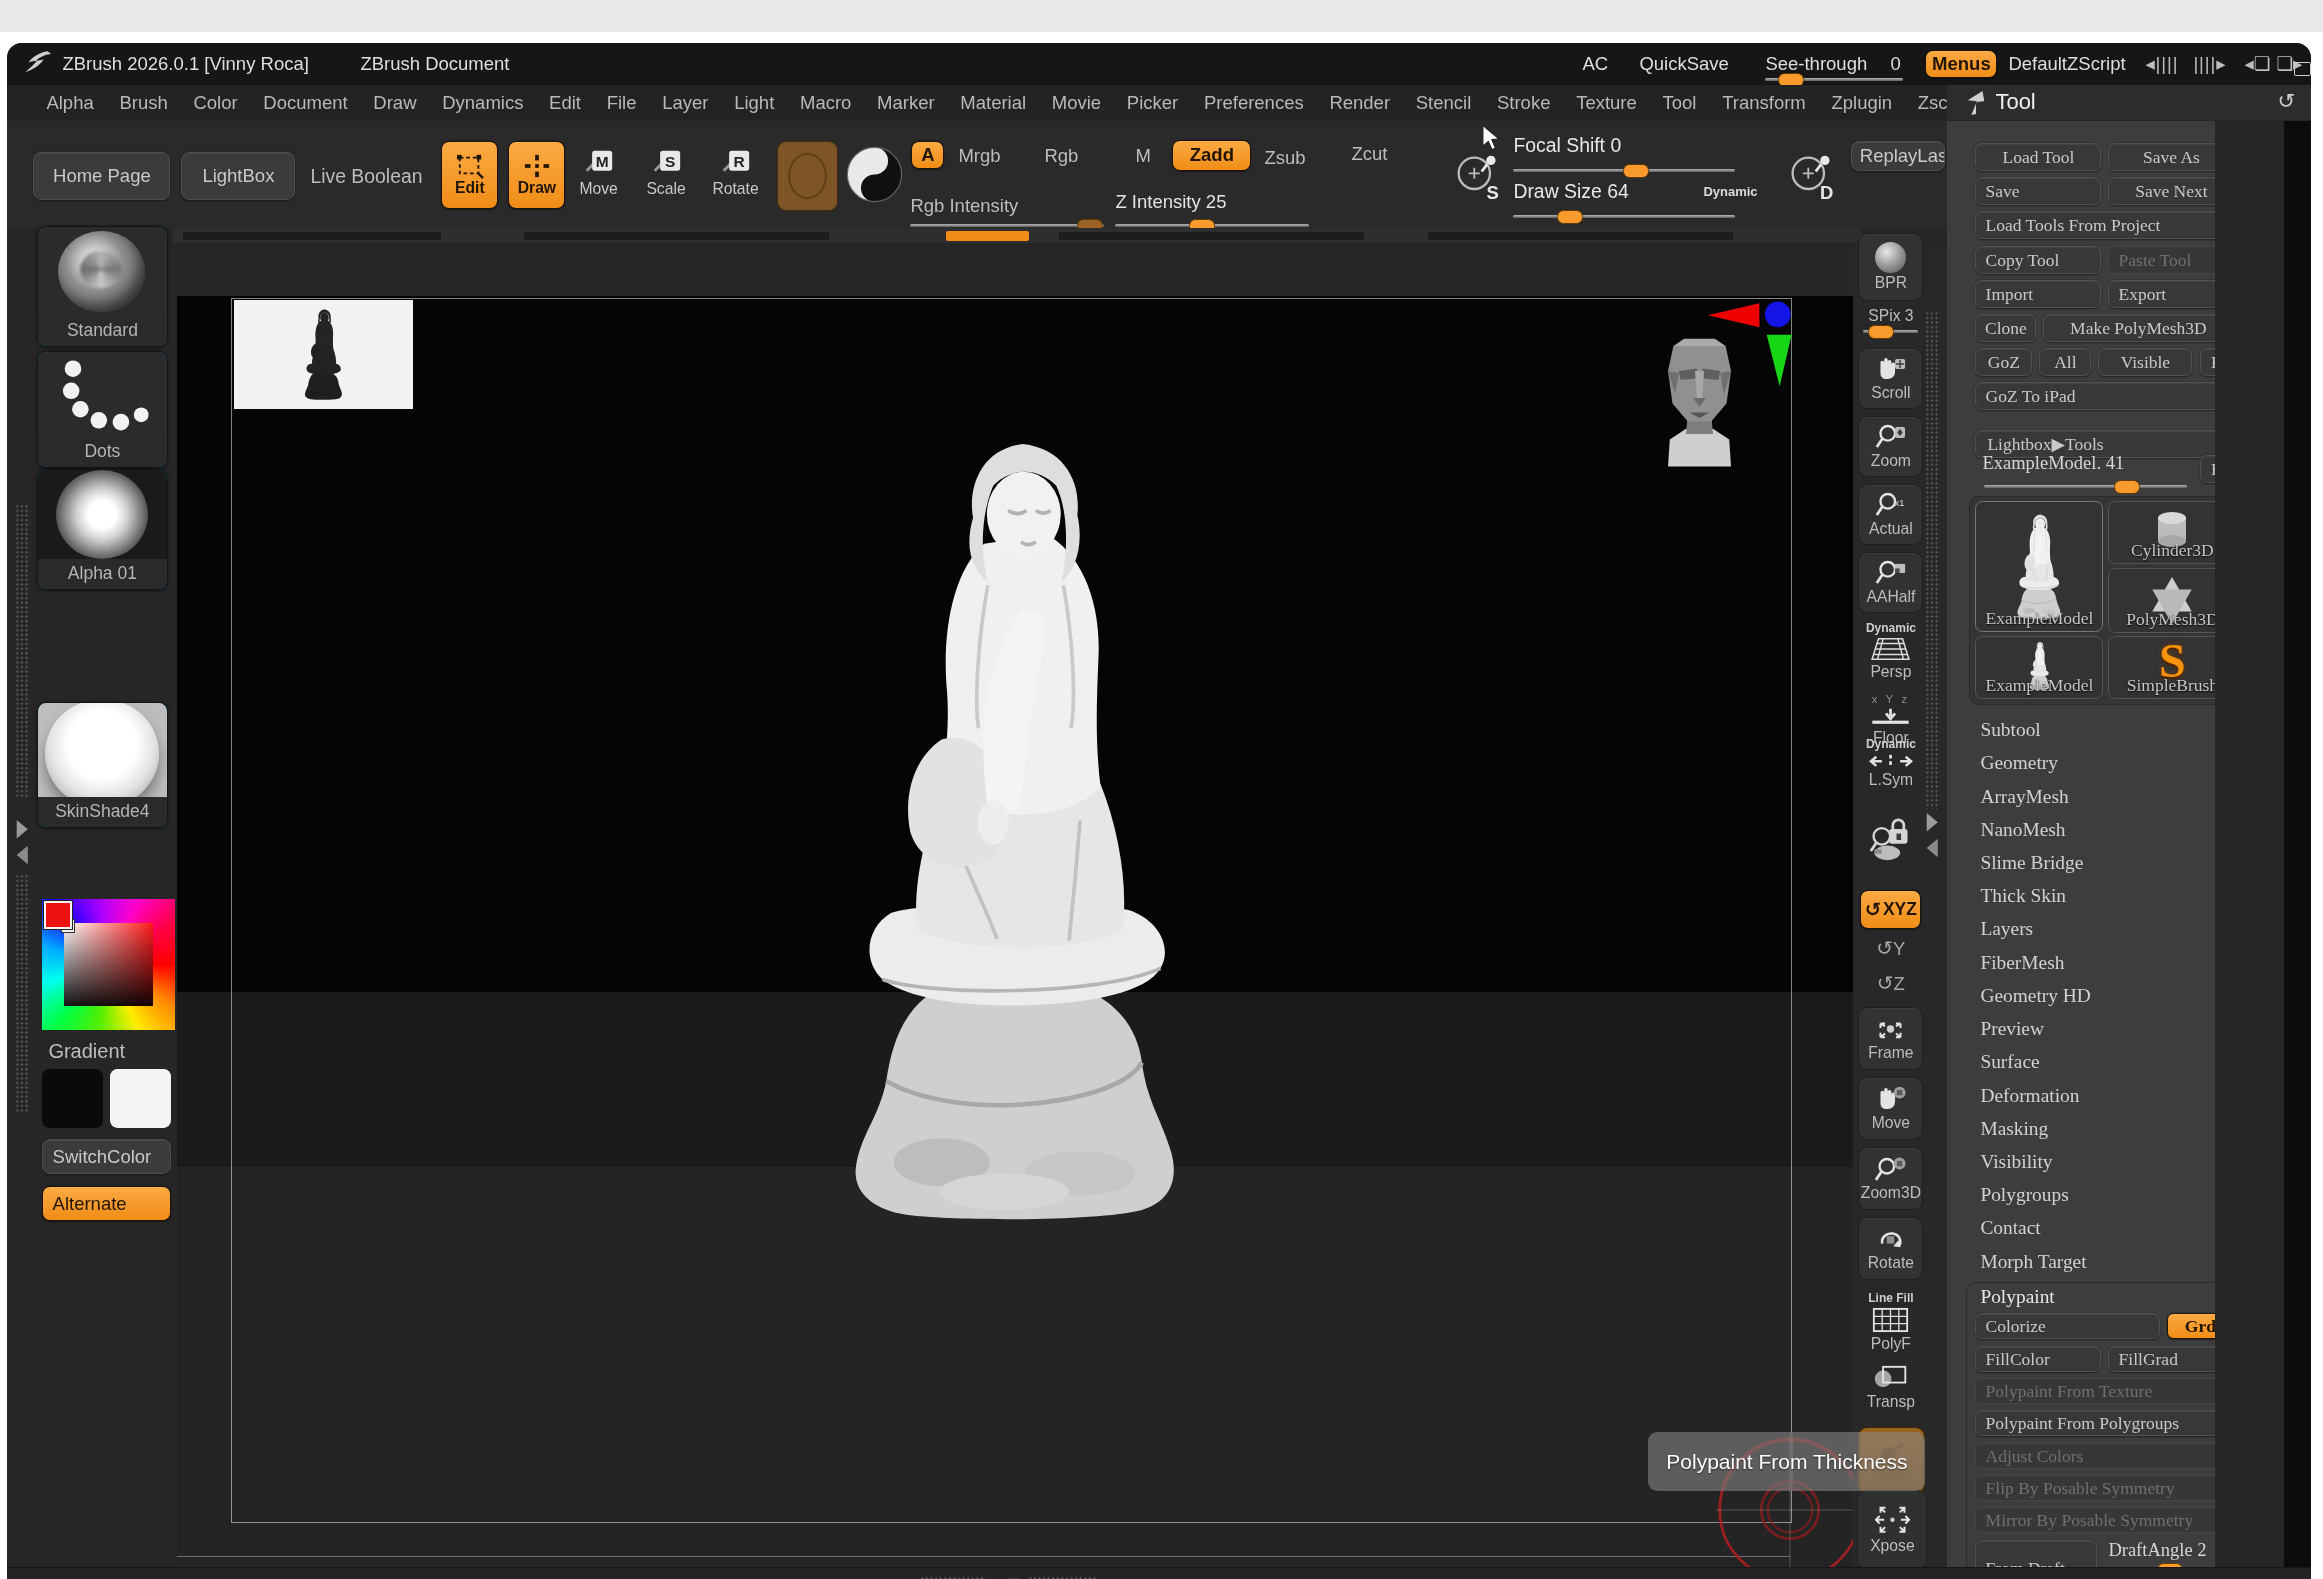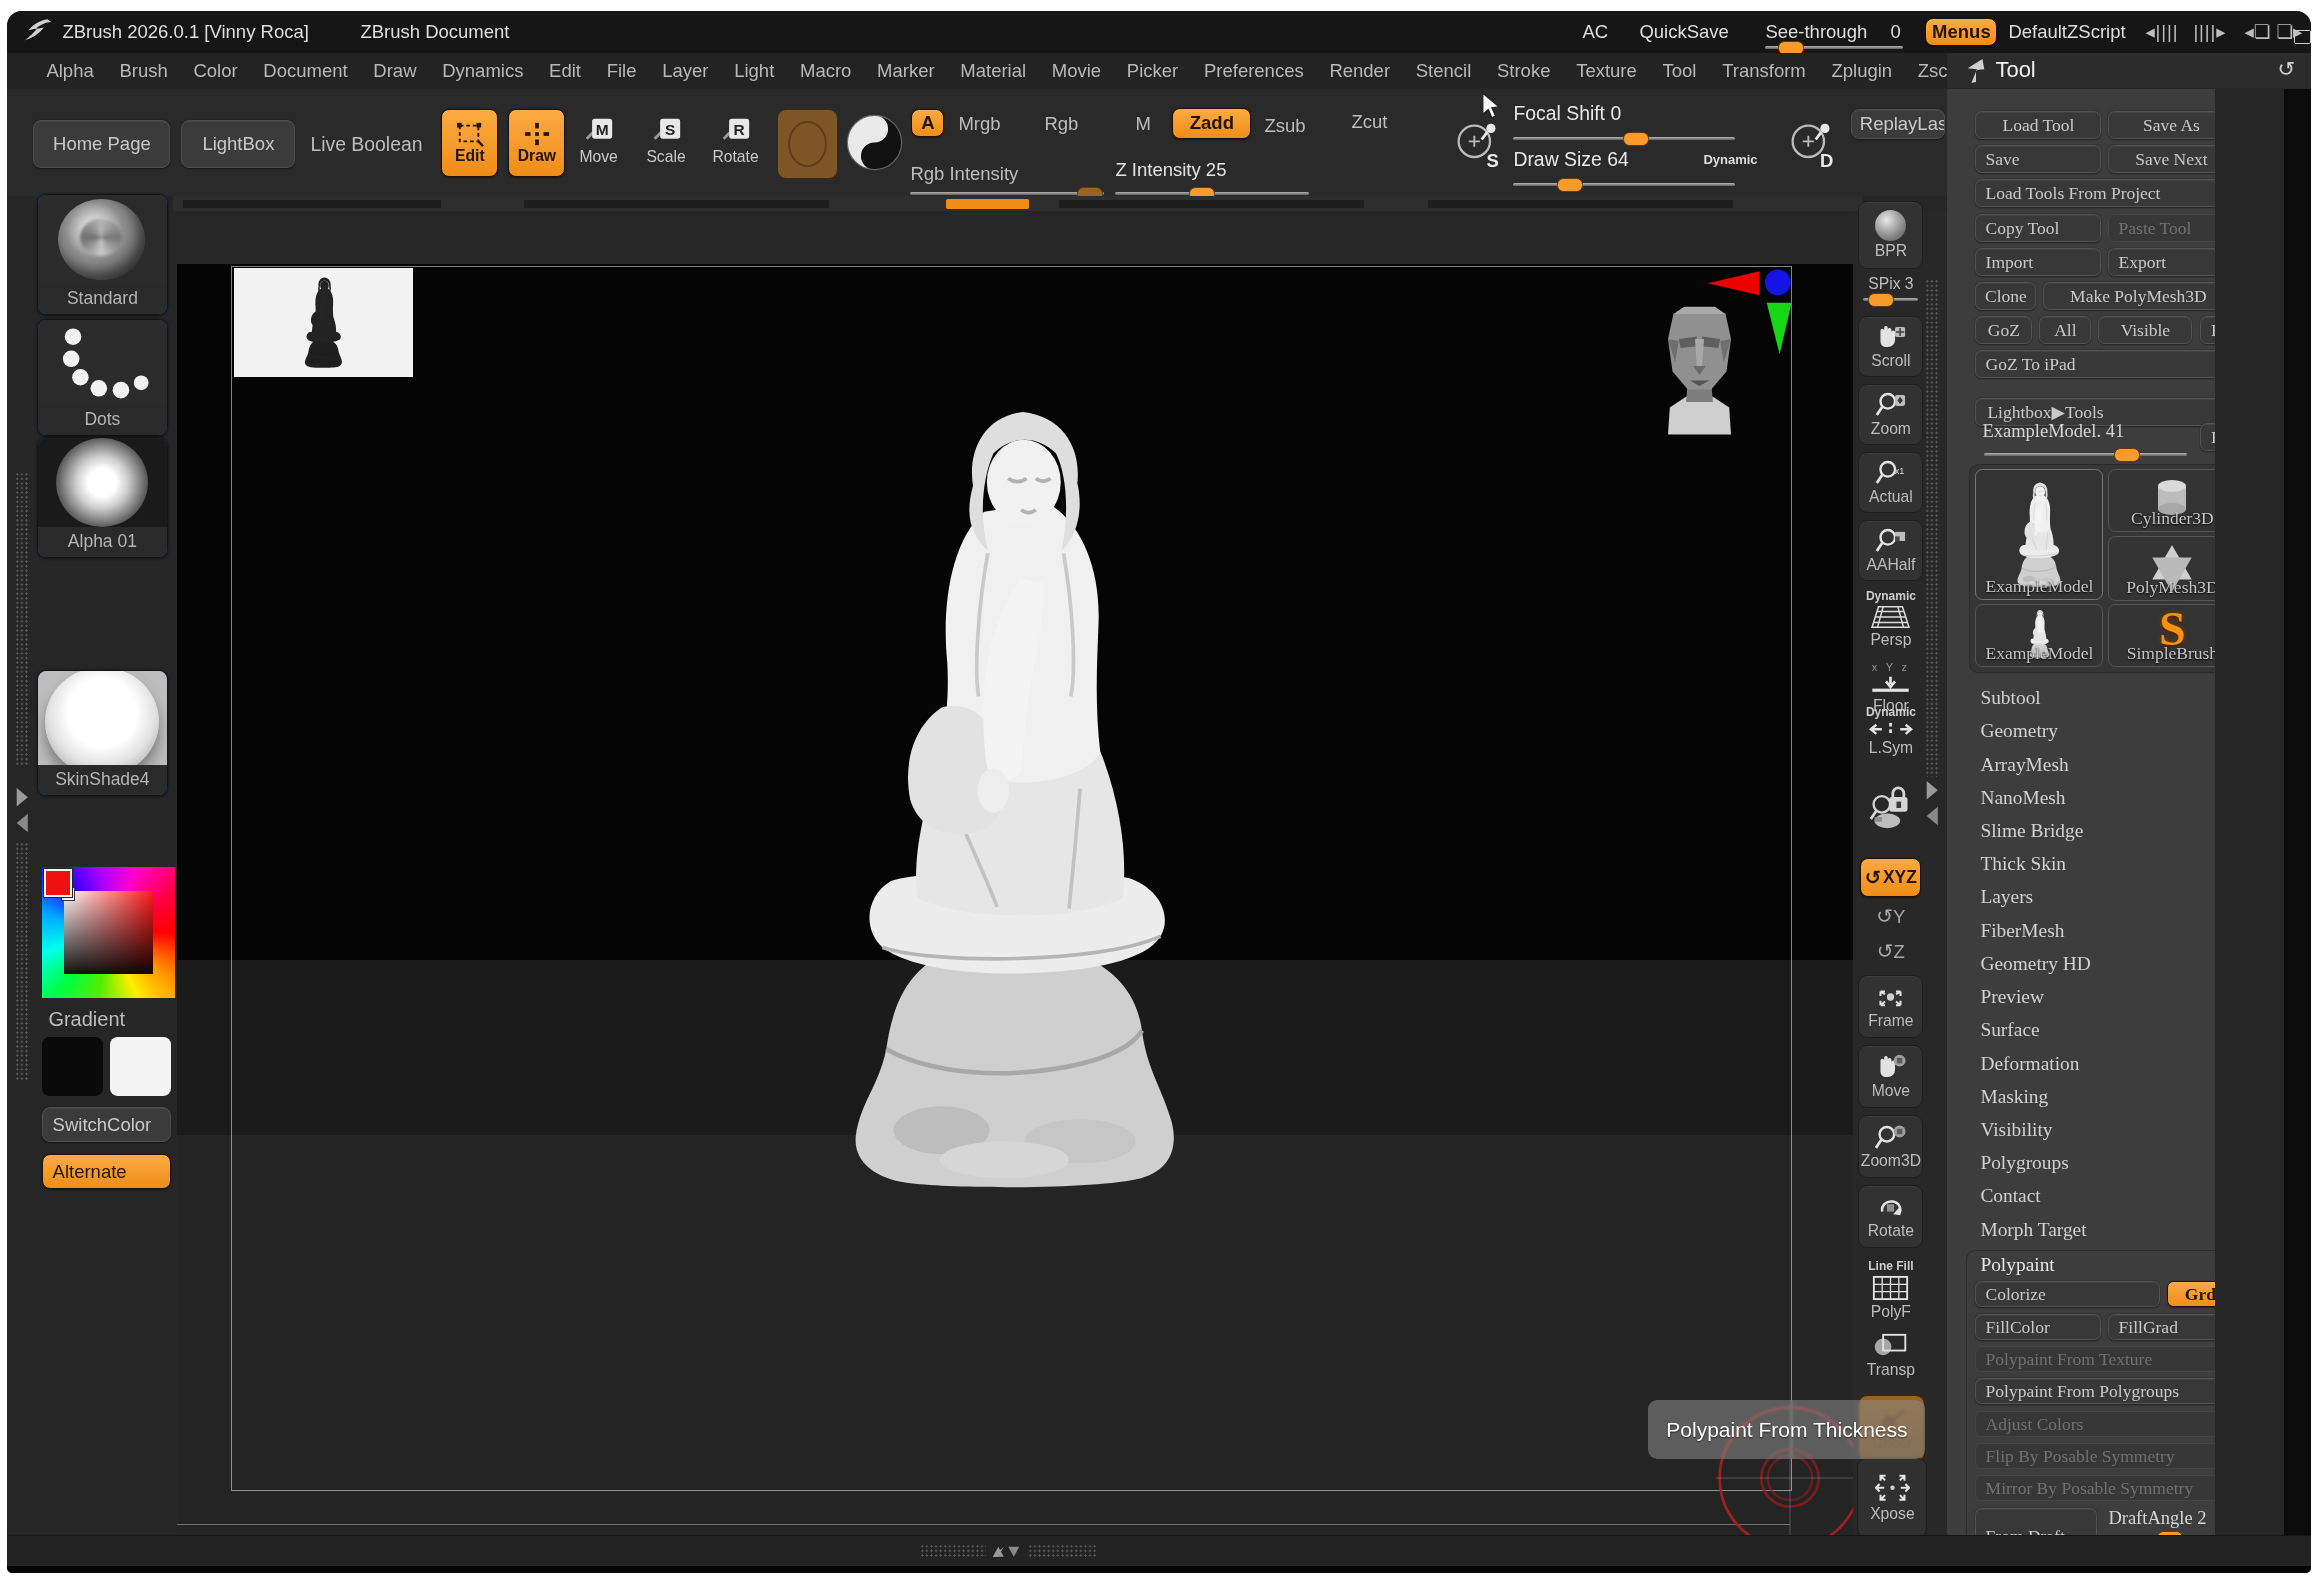--- a/index.html
+++ b/index.html
@@ -1,18 +1,18 @@
 <!DOCTYPE html>
 <html style="font-size:14.8px"><head>
 <meta charset="utf-8">
 <style>
   html,body{margin:0;padding:0;background:#e9e9e9;width:2324px;height:1579px;
     font-family:"Liberation Sans","DejaVu Sans",sans-serif;-webkit-font-smoothing:antialiased;}
   .abs{position:absolute;}
-  #frame{position:absolute;inset:0;background:#fff;}
+  #frame{position:absolute;inset:0;background:#fff;margin-top:32px;}
   #app{position:absolute;left:7.4px;top:11px;width:2304px;height:1562px;background:#262626;
     border-radius:14.8px 14.8px 5.5px 5.5px;overflow:hidden;}
   .dim{color:#6e6e6e;}
   .btn{position:absolute;background:#3b3b3b;border:0.9px solid #4e4e4e;border-radius:8px;
     color:#c9c9c9;font-size:18.5px;display:flex;align-items:center;justify-content:center;
     box-sizing:border-box;white-space:nowrap;box-shadow:inset 0 0.9px 0 rgba(255,255,255,.06),0 0.9px 1.8px rgba(0,0,0,.45);}
   .btn.dis{color:#6b6b6b;border-color:#3c3c3c;background:#343434;box-shadow:none;}
   .btn.orange{background:linear-gradient(#fbaa43,#f08d17);color:#221506;border-color:#1d1204;font-weight:bold;}
   .flatlbl{position:absolute;color:#bdbdbd;font-size:18.5px;white-space:nowrap;}
   .sl{position:absolute;height:2.8px;border-radius:1.8px;background:linear-gradient(#b5b5b5,#5f5f5f);}

